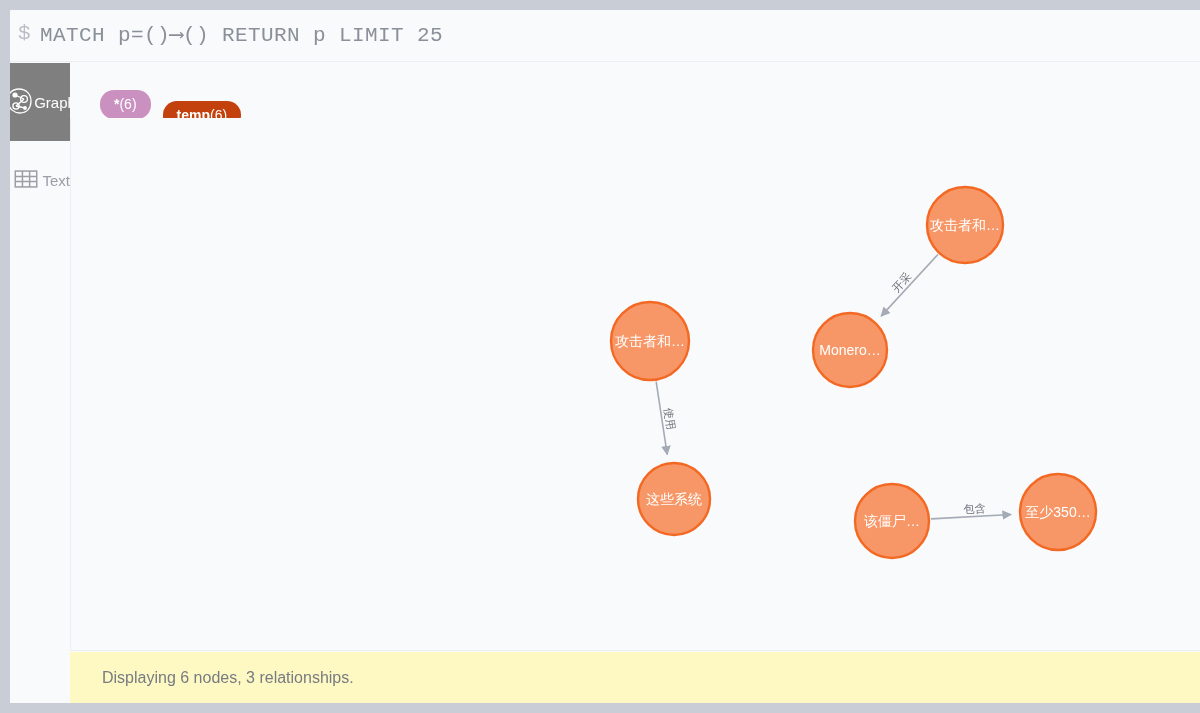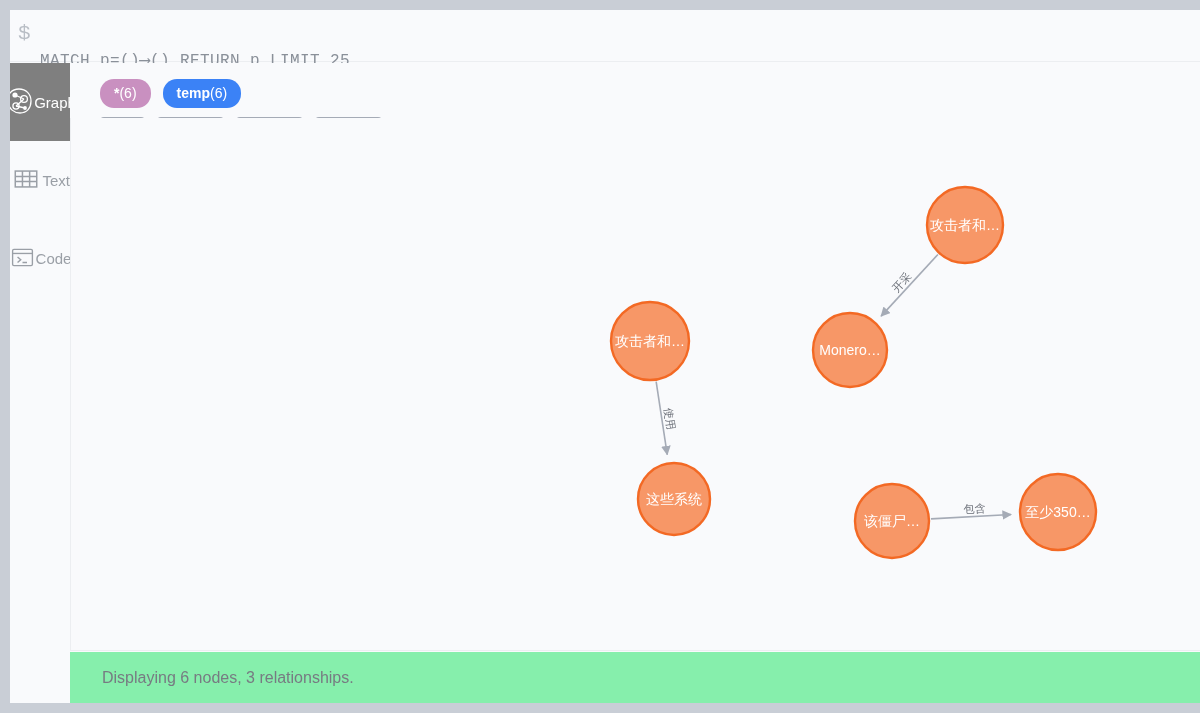--- a/index.html
+++ b/index.html
@@ -34,25 +34,24 @@
     height: 52px;
     background: #f9fafc;
     border-bottom: 1px solid #eceef1;
     box-sizing: border-box;
   }
   #query-text {
     position: absolute;
     left: 8px;
     top: 12px;
     font-family: "Liberation Mono", "DejaVu Sans Mono", monospace;
-    font-size: 16px;
+    font-size: 21px;
     letter-spacing: 0.4px;
     color: #8a9099;
     white-space: pre;
-    margin-top: 28px;
   }
   #query-prompt {
     position: absolute;
     left: 8px;
     top: 12px;
     font-family: "Liberation Mono", "DejaVu Sans Mono", monospace;
     font-size: 21px;
     color: #b9bec5;
   }
 
@@ -176,21 +175,21 @@
     text-anchor: middle;
   }
 
   
   #status-bar {
     position: absolute;
     left: 60px;
     top: 642px;
     width: 1130px;
     height: 51px;
-    background: #86efac;
+    background: #fef9c3;
     display: flex;
     align-items: center;
   }
   #status-text {
     margin-left: 32px;
     font-size: 16px;
     color: #777b82;
   }
 </style>
 </head>
@@ -223,39 +222,29 @@
       <span class="view-icon">
         <svg viewBox="0 0 30 30" width="28" height="28" fill="none" stroke="currentColor" stroke-width="1.6">
           <rect x="3.5" y="6.5" width="23" height="17"></rect>
           <path d="M3.5 12.2 H26.5 M3.5 17.8 H26.5 M11.2 6.5 V23.5 M18.9 6.5 V23.5"></path>
         </svg>
       </span>
       <span class="view-label">Text</span>
     </div>
 
 
-    <div class="view-item">
-      <span class="view-icon">
-        <svg viewBox="0 0 30 30" width="27" height="27" fill="none" stroke="currentColor" stroke-width="1.5">
-          <rect x="4" y="6" width="22" height="18" rx="1.5"></rect>
-          <path d="M4 10.5 H26"></path>
-          <path d="M9.5 14.5 L13 17.5 L9.5 20.5 M15 20.5 H20" stroke-width="1.6"></path>
-        </svg>
-      </span>
-      <span class="view-label">Code</span>
-    </div>
   </div>
 
   <div id="legend">
     <div class="legend-row">
       <span class="pill node-pill" style="background:#c990c0;">
         <span>*</span>
           <span class="cnt">(6)</span>
       </span>
-      <span class="pill node-pill" style="background:#3b82f6;">
+      <span class="pill node-pill" style="background:#c2410c;margin-top:22px;">
         <span>temp</span>
           <span class="cnt">(6)</span>
       </span>
     </div>
     <div class="legend-row">
       <span class="pill rel-pill">
         <span>*</span>
           <span class="cnt">(3)</span>
       </span>
       <span class="pill rel-pill">

